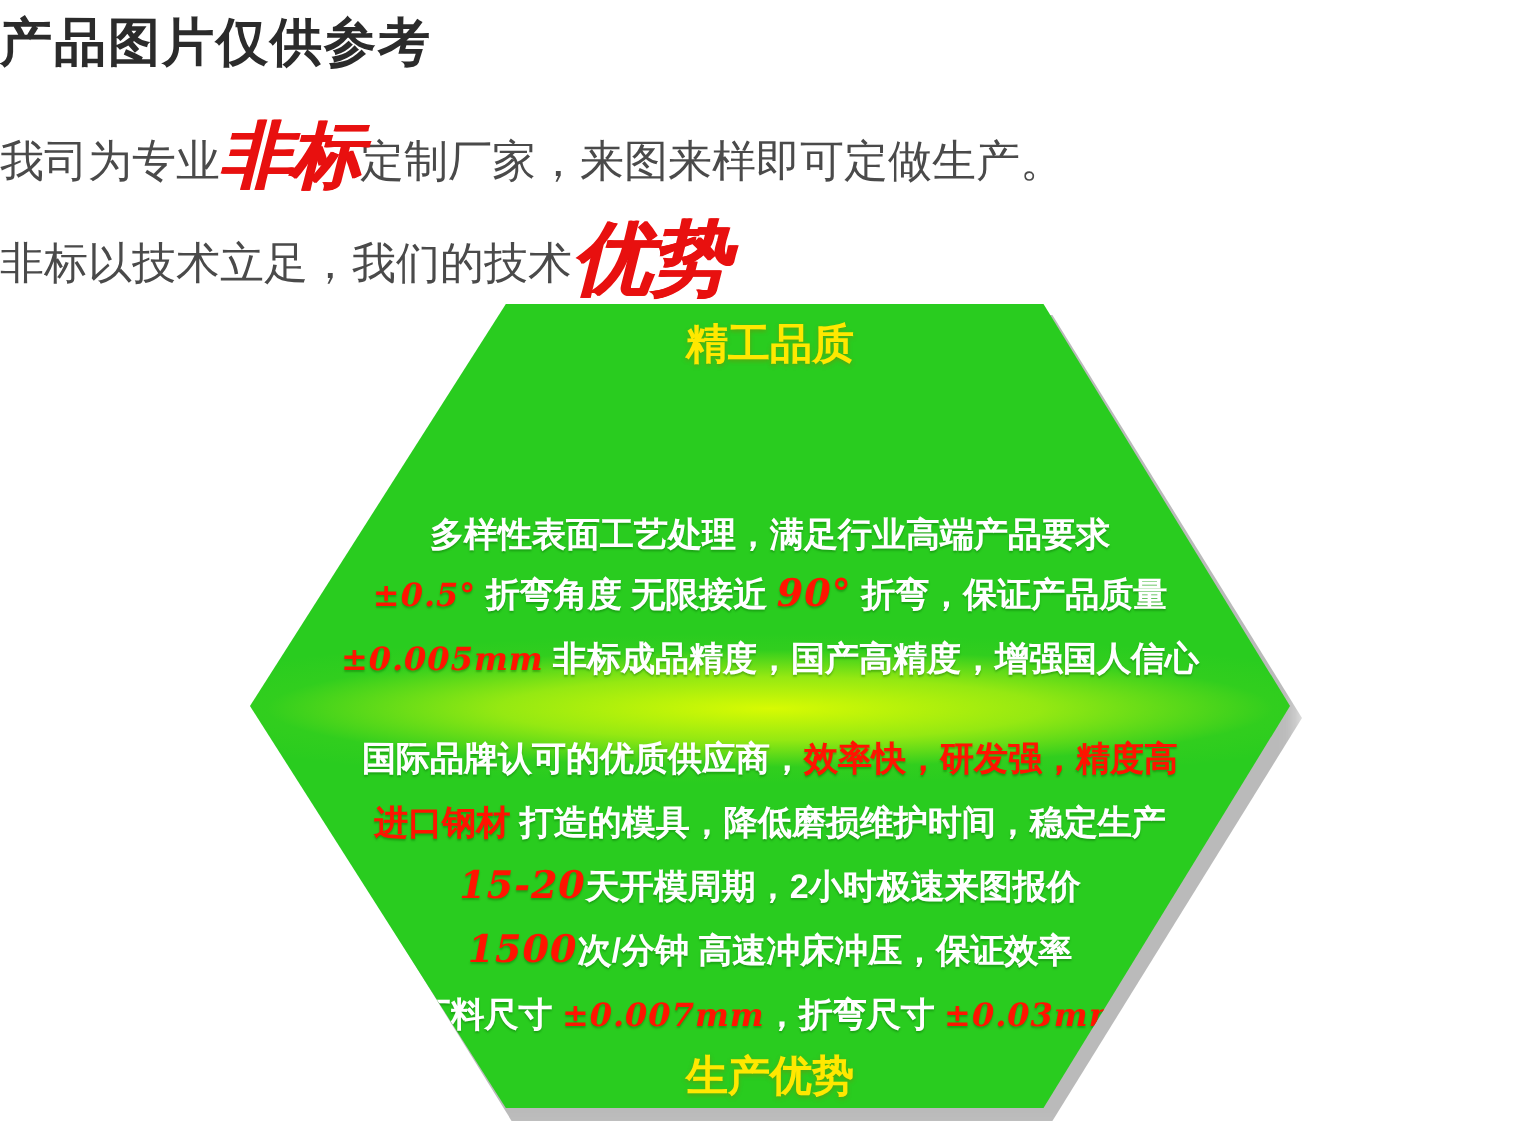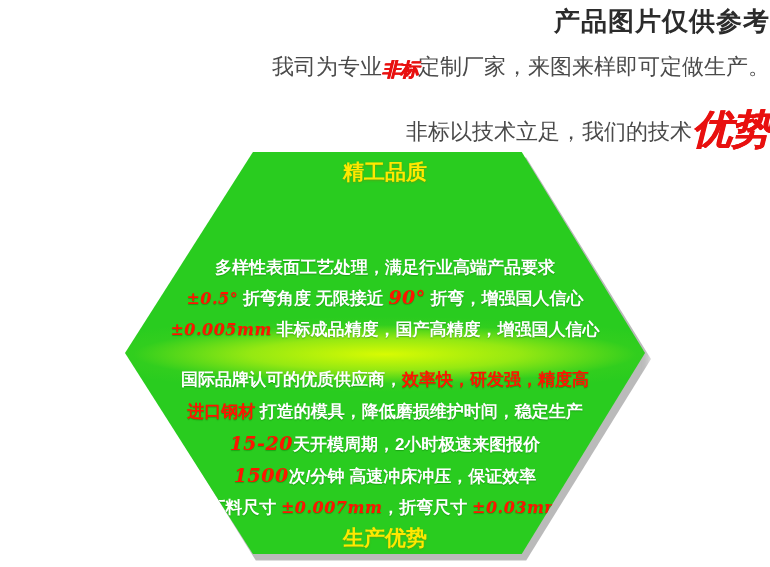--- a/index.html
+++ b/index.html
@@ -7,41 +7,41 @@
     width:770px;height:567px;
     background:#ffffff;
     font-family:"Liberation Sans","DejaVu Sans",sans-serif;
     overflow:hidden;
     position:relative;
   }
 
   
   #header{
     position:absolute; left:0; top:0; width:770px; height:140px;
-    text-align:right;
+    text-align:left;
   }
   .h-title{
     position:absolute; left:0; top:4px; width:770px;
     font-size:26px; font-weight:bold; color:#2b2b2b;
     letter-spacing:1px;
     white-space:nowrap;
   }
   .h-line{
     position:absolute; left:0; width:770px;
     font-size:22px; color:#4a4a4a;
     white-space:nowrap;
   }
   .h-line.l2{ top:52px; }
   .h-line.l3{ top:98px; }
   .brush{
     color:#e8100f;
     font-family:"DejaVu Serif","Liberation Serif",serif;
     font-weight:bold;
     font-style:italic;
-    font-size:19px;
+    font-size:36px;
     letter-spacing:-1px;
     text-shadow:0.5px 0 0 #e8100f, -0.5px 0 0 #e8100f;
     position:relative;
     top:2px;
   }
   .brush.big{ font-size:40px; top:4px; }
 
   
   #hex-wrap{
     position:absolute; left:0; top:138px; width:616px; height:429px;
@@ -129,21 +129,21 @@
 
 
       <div class="row r4">
         <span>多样性表面工艺处理，满足行业高端产品要求</span>
       </div>
 
       <div class="row r5">
         <span class="num sm">±0.5°</span>
         <span>折弯角度 无限接近</span>
         <span class="num">90°</span>
-        <span>折弯，增强国人信心</span>
+        <span>折弯，保证产品质量</span>
       </div>
 
       <div class="row r6">
         <span class="num sm">±0.005mm</span>
         <span>非标成品精度，国产高精度，增强国人信心</span>
       </div>
 
       <div class="row r7">
         <span>国际品牌认可的优质供应商，</span><span class="red">效率快</span><span class="red">，</span><span class="red">研发强</span><span class="red">，</span><span class="red">精度高</span>
       </div>

